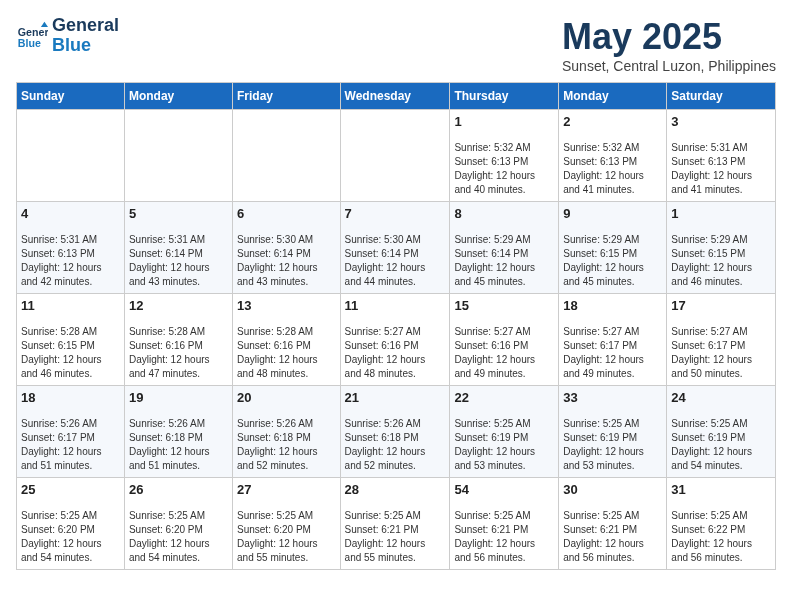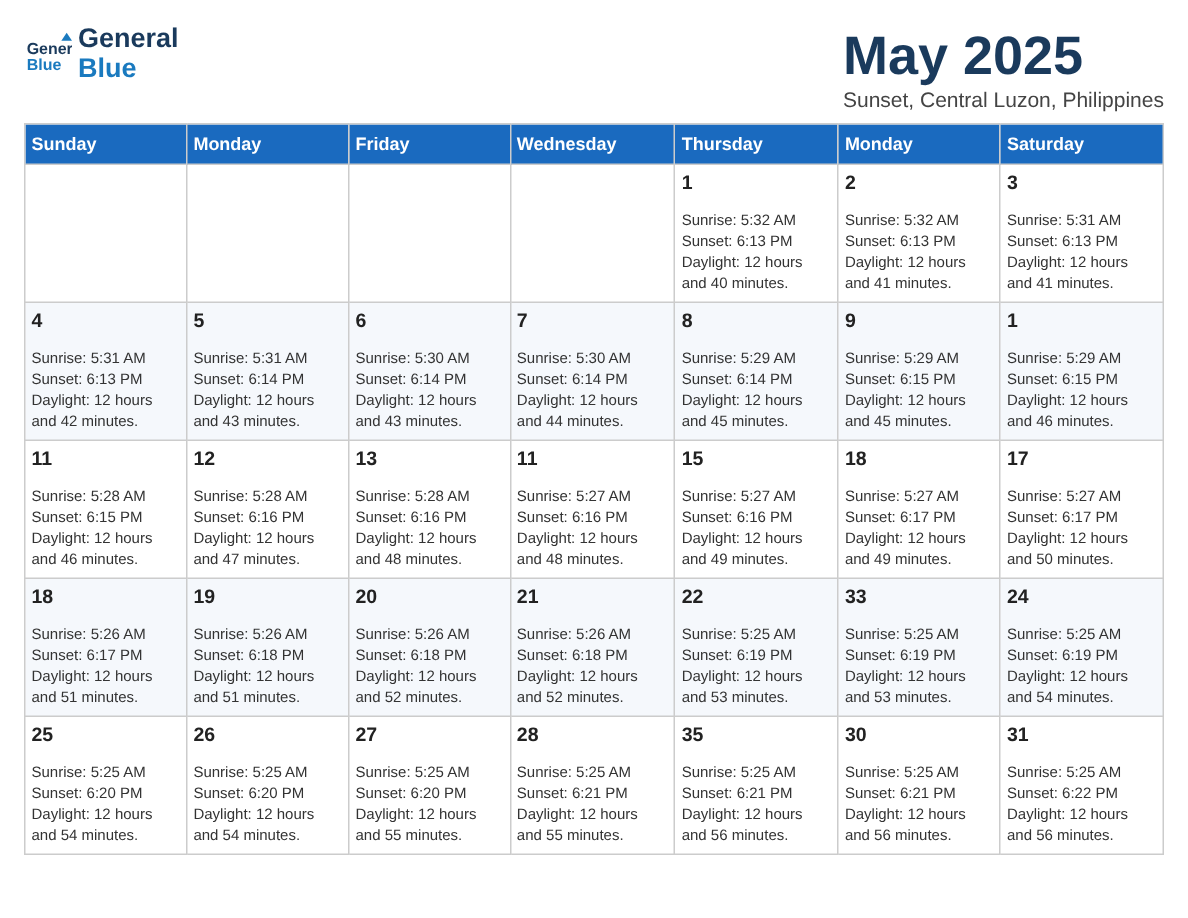--- a/index.html
+++ b/index.html
@@ -326,21 +326,21 @@
 and 55 minutes.</div>
         </td>
         <td>
           <div class="day-num">28</div>
           <div class="day-info" style="white-space: pre-line;">Sunrise: 5:25 AM
 Sunset: 6:21 PM
 Daylight: 12 hours
 and 55 minutes.</div>
         </td>
         <td>
-          <div class="day-num">35</div>
+          <div class="day-num">54</div>
           <div class="day-info" style="white-space: pre-line;">Sunrise: 5:25 AM
 Sunset: 6:21 PM
 Daylight: 12 hours
 and 56 minutes.</div>
         </td>
         <td>
           <div class="day-num">30</div>
           <div class="day-info" style="white-space: pre-line;">Sunrise: 5:25 AM
 Sunset: 6:21 PM
 Daylight: 12 hours

